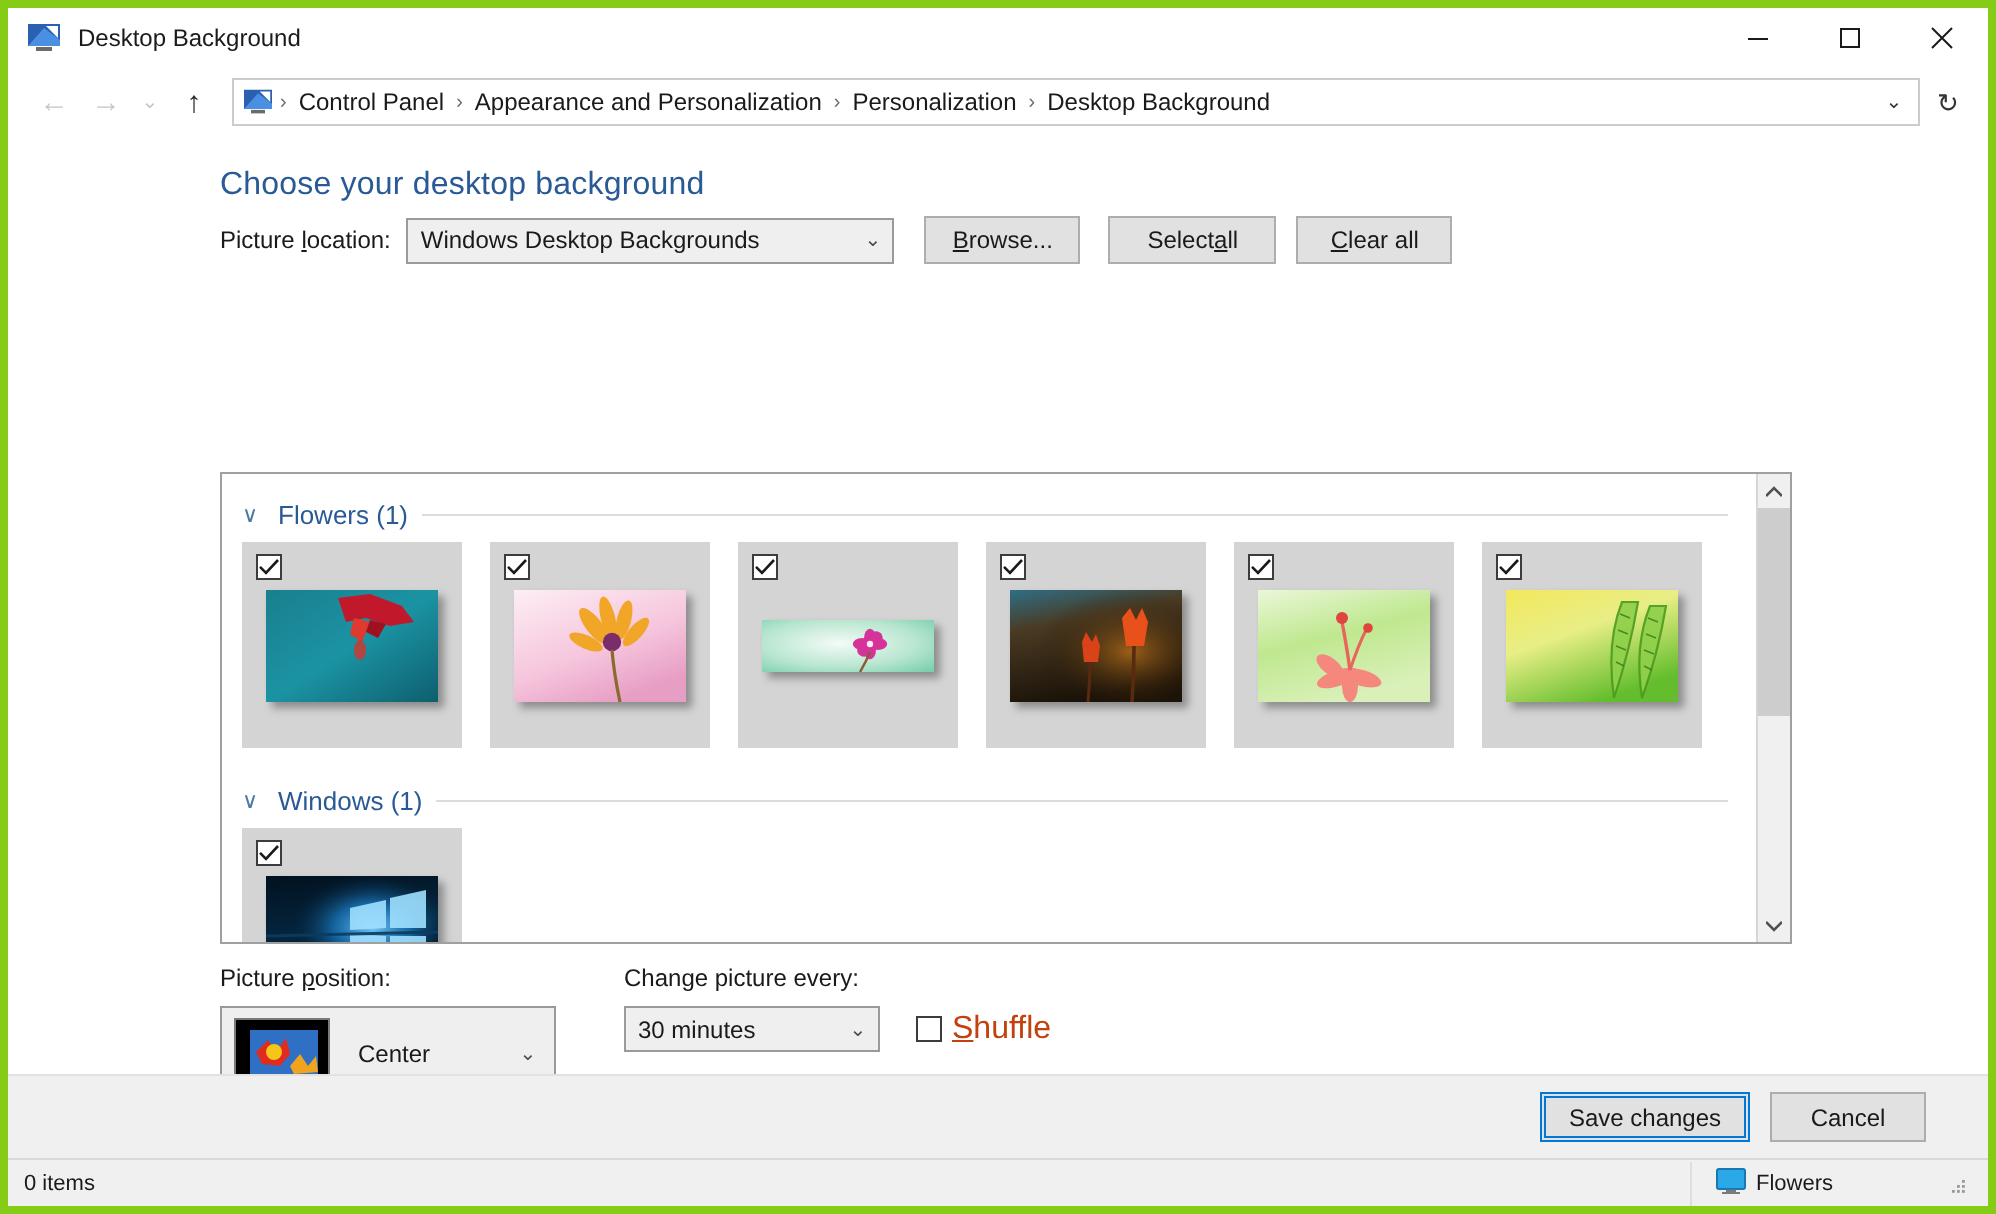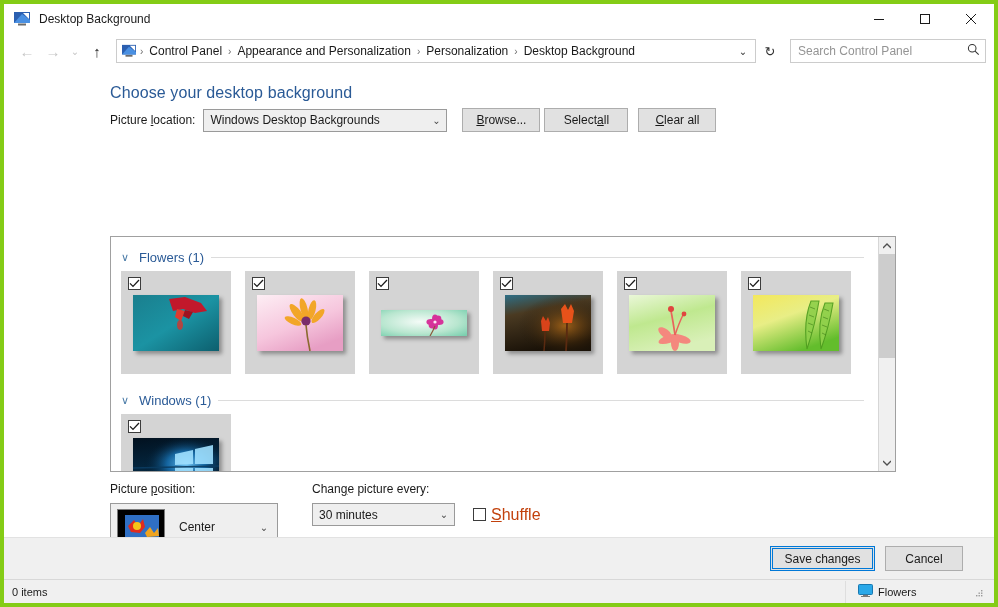--- a/index.html
+++ b/index.html
@@ -117,21 +117,21 @@
   }
   #picture-location-combo { width: 244px; margin-left: 8px; }
 
   .btn {
     height: 24px; border: 1px solid #adadad; background: #e1e1e1;
     font-size: 12px; color: #1a1a1a;
     display: flex; align-items: center; justify-content: center;
     cursor: default; font-family: "Liberation Sans", sans-serif;
   }
   #browse-button { width: 78px; margin-left: 15px; }
-  #select-all-button { width: 84px; margin-left: 4px; }
+  #select-all-button { width: 84px; margin-left: 14px; }
   #clear-all-button { width: 78px; margin-left: 10px; }
 
   
   .pane {
     position: absolute; left: 106px; top: 168px;
     width: 786px; height: 236px;
     border: 1px solid #a0a0a0; background: #ffffff;
     display: flex;
   }
   .pane-inner {
@@ -199,21 +199,21 @@
     cursor: default; padding: 0;
   }
   .pp-preview {
     width: 48px; height: 36px; margin-left: 6px; flex: 0 0 48px;
     border: 1px solid #7a7a7a; background: #000;
     position: relative; overflow: hidden;
   }
   .pp-label { flex: 1 1 auto; font-size: 12px; color: #1a1a1a; margin-left: 14px; }
   .pp-arrow { width: 26px; flex: 0 0 26px; text-align: center; font-size: 10px; color: #4a4a4a; }
 
-  #change-every-combo { width: 143px; }
+  #change-every-combo { width: 128px; }
   .shuffle-wrap { display: flex; align-items: center; margin-left: 18px; cursor: default; }
   .cb {
     width: 13px; height: 13px; background: #fff; border: 1px solid #3c3c3c;
     flex: 0 0 13px; margin-right: 5px;
   }
   .shuffle-lbl { font-size: 16px; color: #c2410c; }
 
   
   .footer {
     flex: 0 0 42px; height: 42px;
@@ -298,29 +298,20 @@
       <span class="crumb-sep">›</span>
       <span class="crumb">Personalization</span>
       <span class="crumb-sep">›</span>
       <span class="crumb">Desktop Background</span>
       <span class="addr-spacer"></span>
       <span class="addr-drop">⌄</span>
     </div>
 
     <div class="refresh-btn">↻</div>
 
-    <div class="searchbox">
-      <span class="search-ph">Search Control Panel</span>
-      <span class="search-icon">
-        <svg width="13" height="13" viewBox="0 0 14 14">
-          <circle cx="5.6" cy="5.6" r="4.1" fill="none" stroke="#333" stroke-width="1.1"></circle>
-          <path d="M8.7 8.7 L12.6 12.6" stroke="#333" stroke-width="1.1"></path>
-        </svg>
-      </span>
-    </div>
   </div>
 
   <div class="content">
 
     <h1 class="h1">Choose your desktop background</h1>
 
     <div class="row-loc">
       <span class="lbl"><span>Picture </span><u>l</u><span>ocation:</span></span>
       <div class="combo" id="picture-location-combo">
         <span class="cval">Windows Desktop Backgrounds</span>

